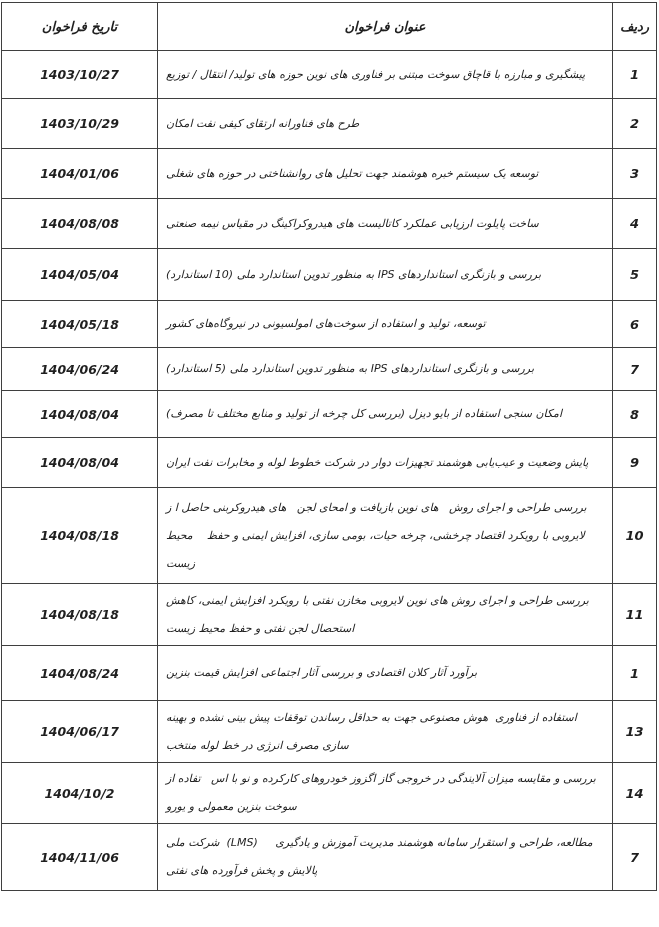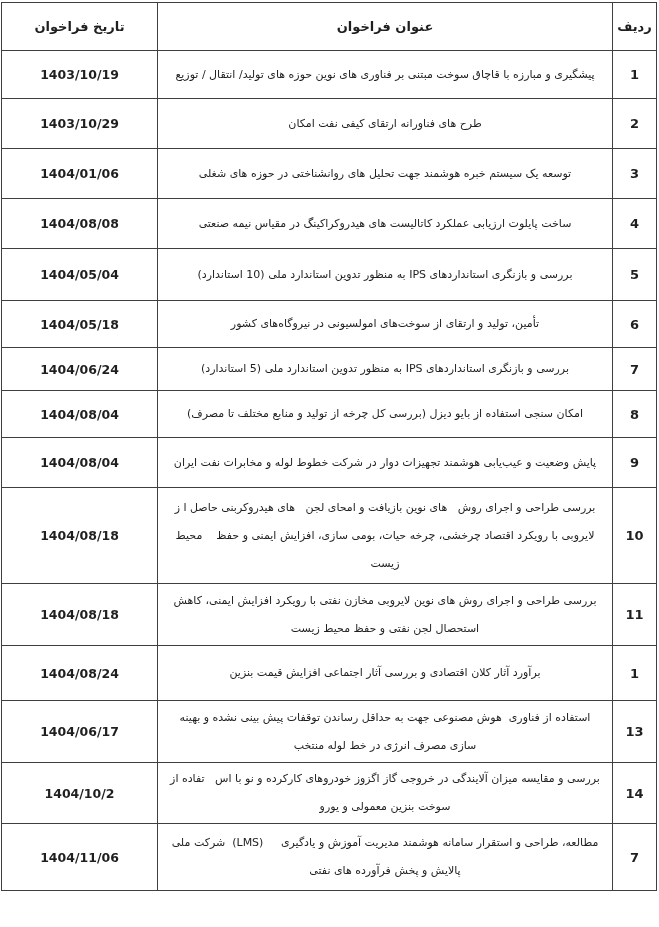--- a/index.html
+++ b/index.html
@@ -18,36 +18,37 @@
   }
   table.calls {
     width: 655px;
     border-collapse: collapse;
     table-layout: fixed;
   }
   table.calls td, table.calls th {
     border: 1px solid #3f3f3f;
     vertical-align: middle;
     overflow: hidden;
+    font-style: italic;
   }
   th.h-cell {
     font-size: 13px;
     font-weight: bold;
     text-align: center;
     padding: 2px 4px;
   }
   td.num-cell {
     font-size: 13px;
     font-weight: bold;
     text-align: center;
   }
   td.title-cell {
     font-size: 11px;
     line-height: 28px;
-    text-align: center;
+    text-align: left;
     padding: 2px 8px;
   }
   td.date-cell {
     font-size: 12.5px;
     font-weight: bold;
     text-align: center;
     padding: 2px 4px;
   }
 </style>
 </head>
@@ -62,21 +63,21 @@
     </colgroup>
     <tbody>
         <tr style="height:48px">
       <th class="h-cell">ردیف</th>
       <th class="h-cell">عنوان فراخوان</th>
       <th class="h-cell">تاریخ فراخوان</th>
     </tr>
     <tr style="height:48px">
       <td class="num-cell">1</td>
       <td class="title-cell">پیشگیری و مبارزه با قاچاق سوخت مبتنی بر فناوری های نوین حوزه های تولید/ انتقال / توزیع</td>
-      <td class="date-cell">1403/10/19</td>
+      <td class="date-cell">1403/10/27</td>
     </tr>
     <tr style="height:50px">
       <td class="num-cell">2</td>
       <td class="title-cell">طرح های فناورانه ارتقای کیفی نفت امکان</td>
       <td class="date-cell">1403/10/29</td>
     </tr>
     <tr style="height:50px">
       <td class="num-cell">3</td>
       <td class="title-cell">توسعه یک سیستم خبره هوشمند جهت تحلیل های روانشناختی در حوزه های شغلی</td>
       <td class="date-cell">1404/01/06</td>
@@ -86,21 +87,21 @@
       <td class="title-cell">ساخت پایلوت ارزیابی عملکرد کاتالیست های هیدروکراکینگ در مقیاس نیمه صنعتی</td>
       <td class="date-cell">1404/08/08</td>
     </tr>
     <tr style="height:52px">
       <td class="num-cell">5</td>
       <td class="title-cell">بررسی و بازنگری استانداردهای IPS به منظور تدوین استاندارد ملی (10 استاندارد)</td>
       <td class="date-cell">1404/05/04</td>
     </tr>
     <tr style="height:47px">
       <td class="num-cell">6</td>
-      <td class="title-cell">تأمین، تولید و ارتقای از سوخت‌های امولسیونی در نیروگاه‌های کشور</td>
+      <td class="title-cell">توسعه، تولید و استفاده از سوخت‌های امولسیونی در نیروگاه‌های کشور</td>
       <td class="date-cell">1404/05/18</td>
     </tr>
     <tr style="height:43px">
       <td class="num-cell">7</td>
       <td class="title-cell">بررسی و بازنگری استانداردهای IPS به منظور تدوین استاندارد ملی (5 استاندارد)</td>
       <td class="date-cell">1404/06/24</td>
     </tr>
     <tr style="height:47px">
       <td class="num-cell">8</td>
       <td class="title-cell">امکان سنجی استفاده از بایو دیزل (بررسی کل چرخه از تولید و منابع مختلف تا مصرف)</td>

